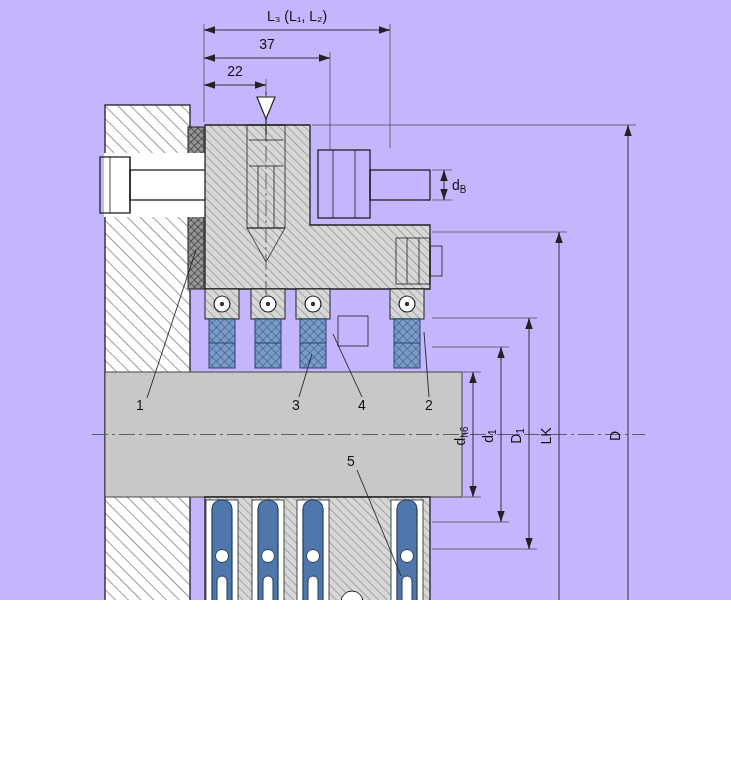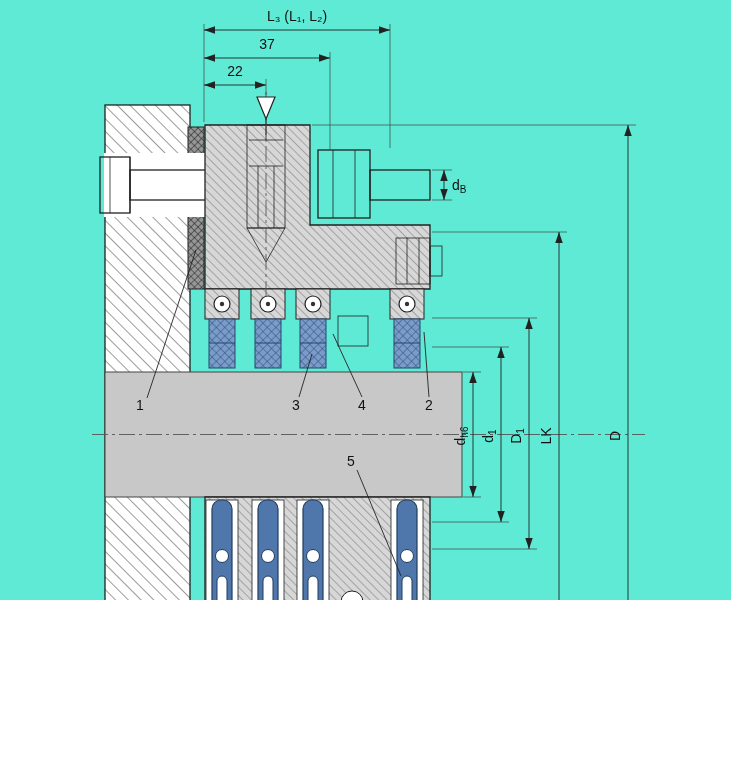--- a/index.html
+++ b/index.html
@@ -1,16 +1,16 @@
 <!DOCTYPE html>
 <html><head>
 <meta charset="utf-8">
 <style>
   html,body{margin:0;padding:0;background:#ffffff;}
-  .stage{width:731px;height:600px;position:relative;background:#5eead4;overflow:hidden;}
+  .stage{width:731px;height:600px;position:relative;background:#c4b5fd;overflow:hidden;}
   svg{display:block;}
   text{font-family:"Liberation Sans",sans-serif;fill:#111;font-size:14px;}
   .sub{font-size:10px;}
   .dim{stroke:#222;stroke-width:0.9;fill:none;}
   .ext{stroke:#444;stroke-width:0.7;fill:none;}
   .out{stroke:#222;stroke-width:1.3;fill:none;}
   .thin{stroke:#222;stroke-width:0.8;fill:none;}
   .cl{stroke:#555;stroke-width:0.9;fill:none;stroke-dasharray:16 4 3 4;}
   .leader{stroke:#222;stroke-width:0.9;fill:none;}
 </style>

